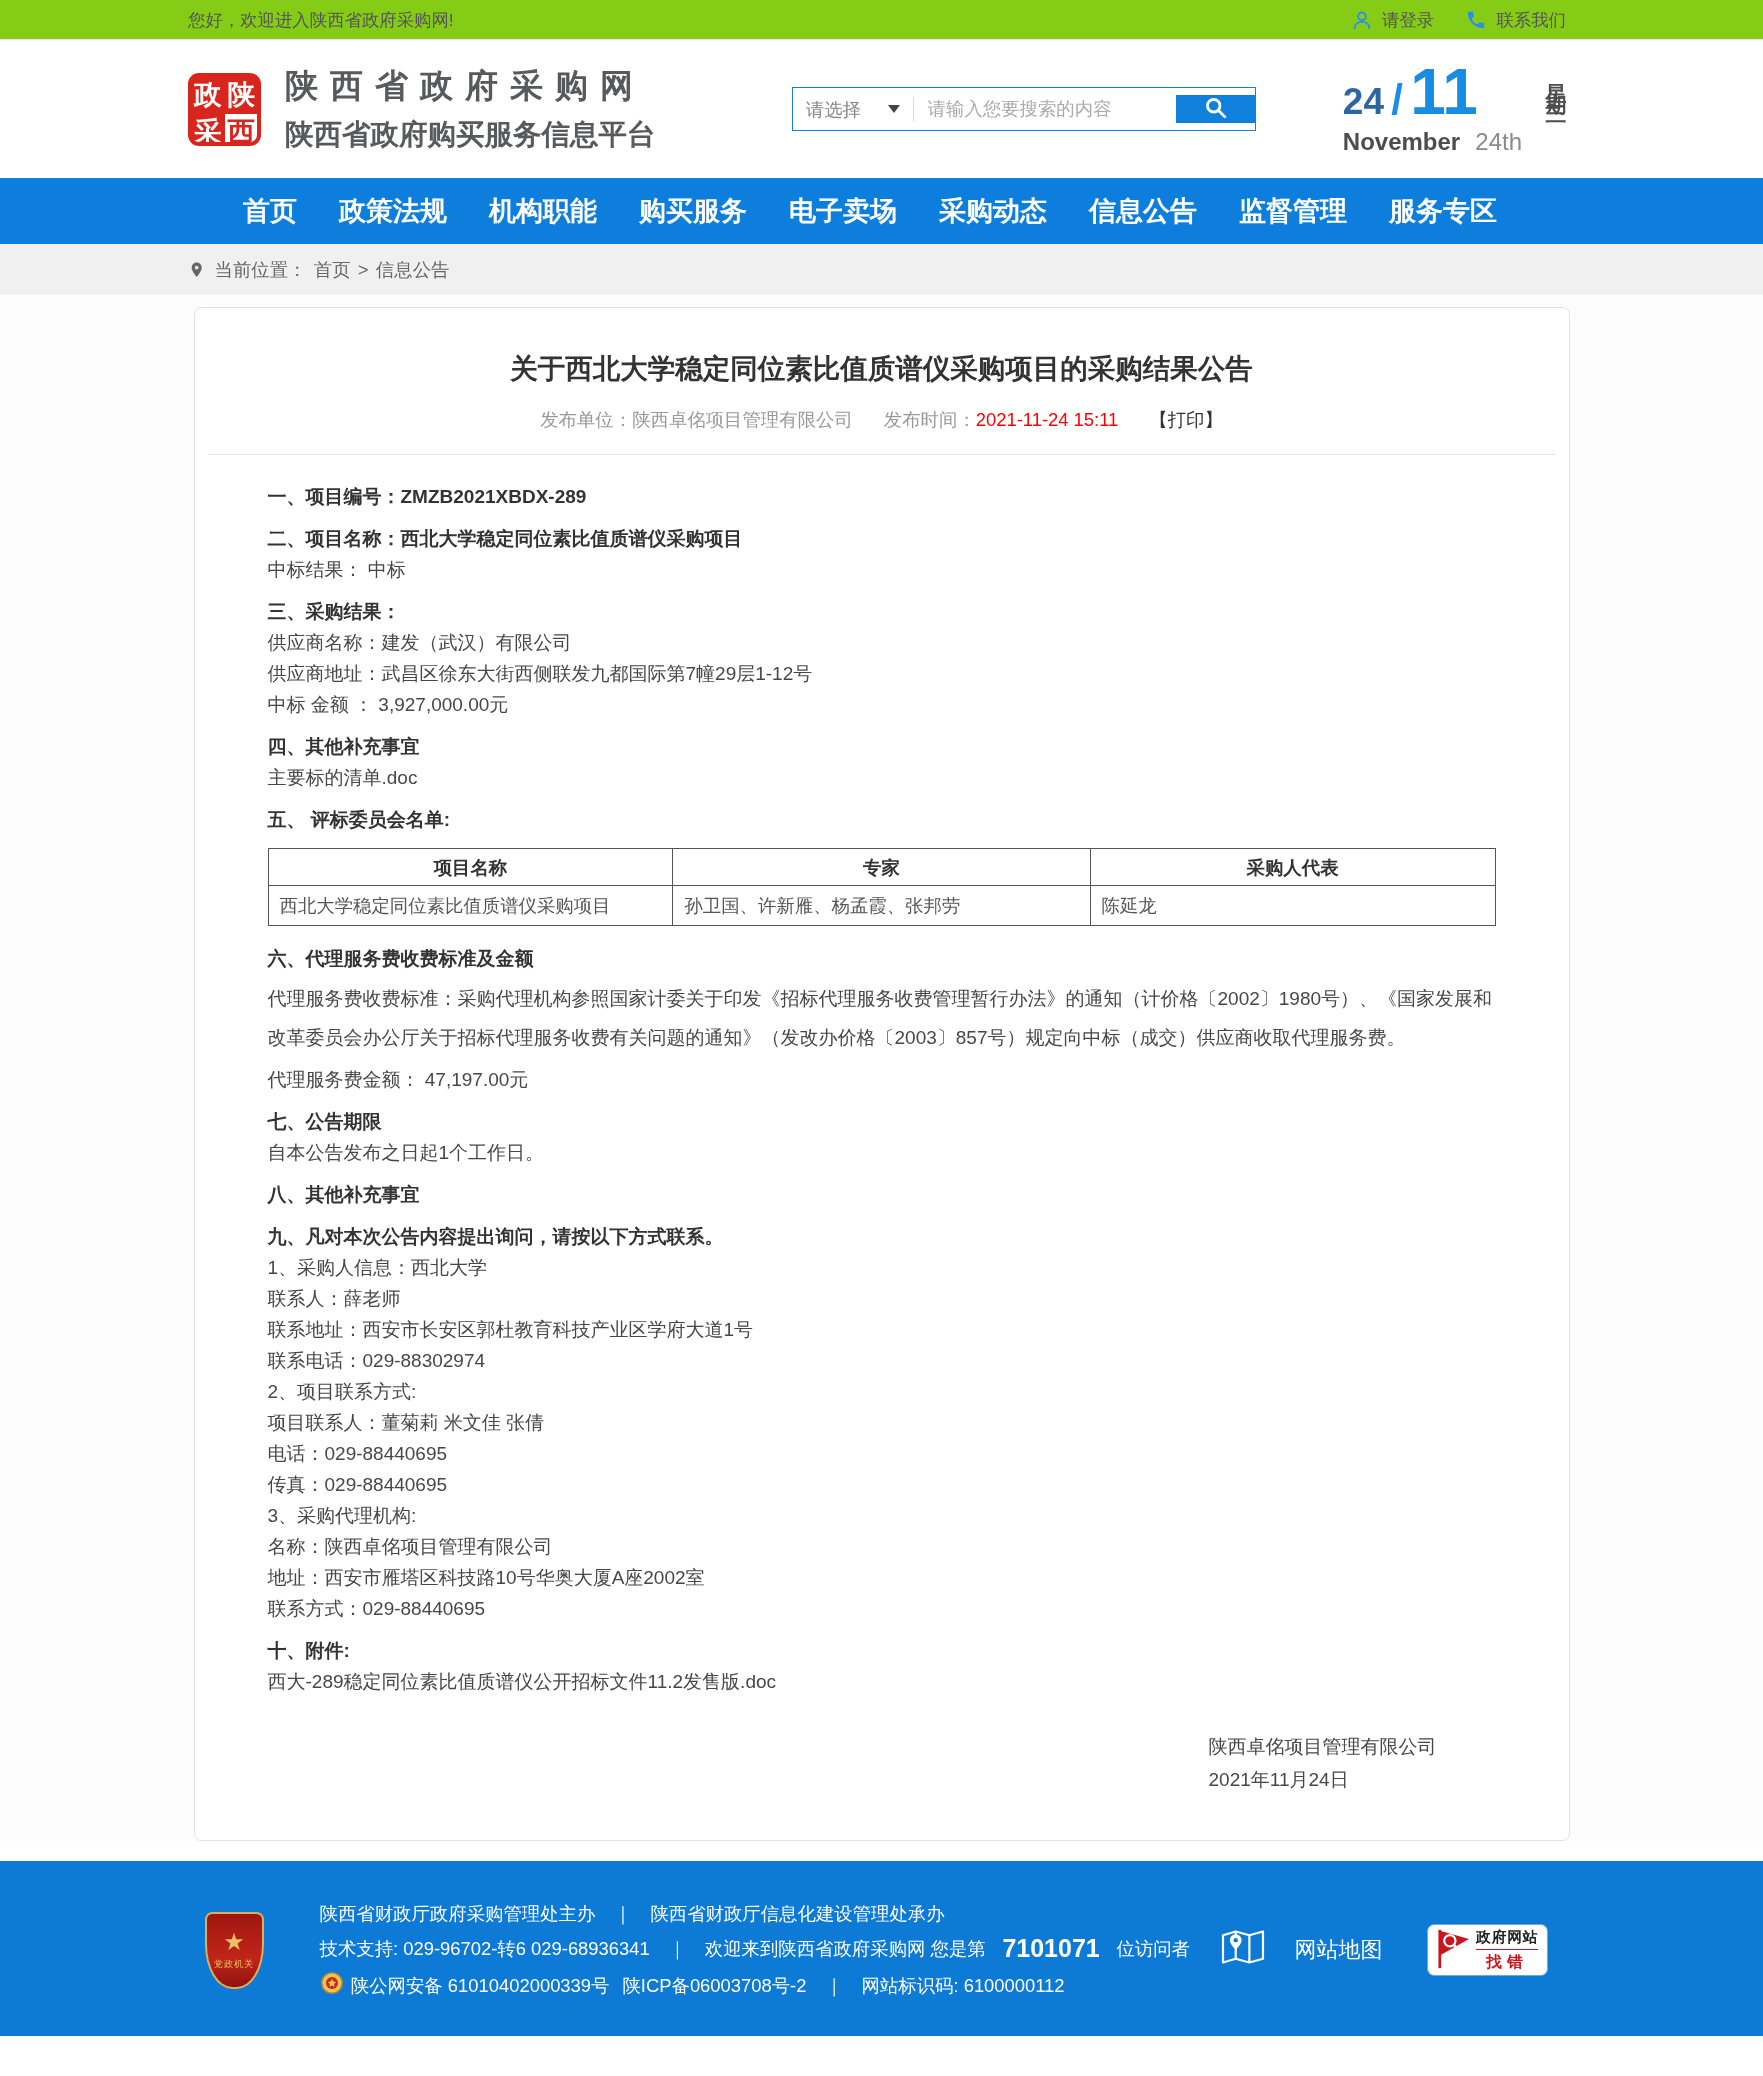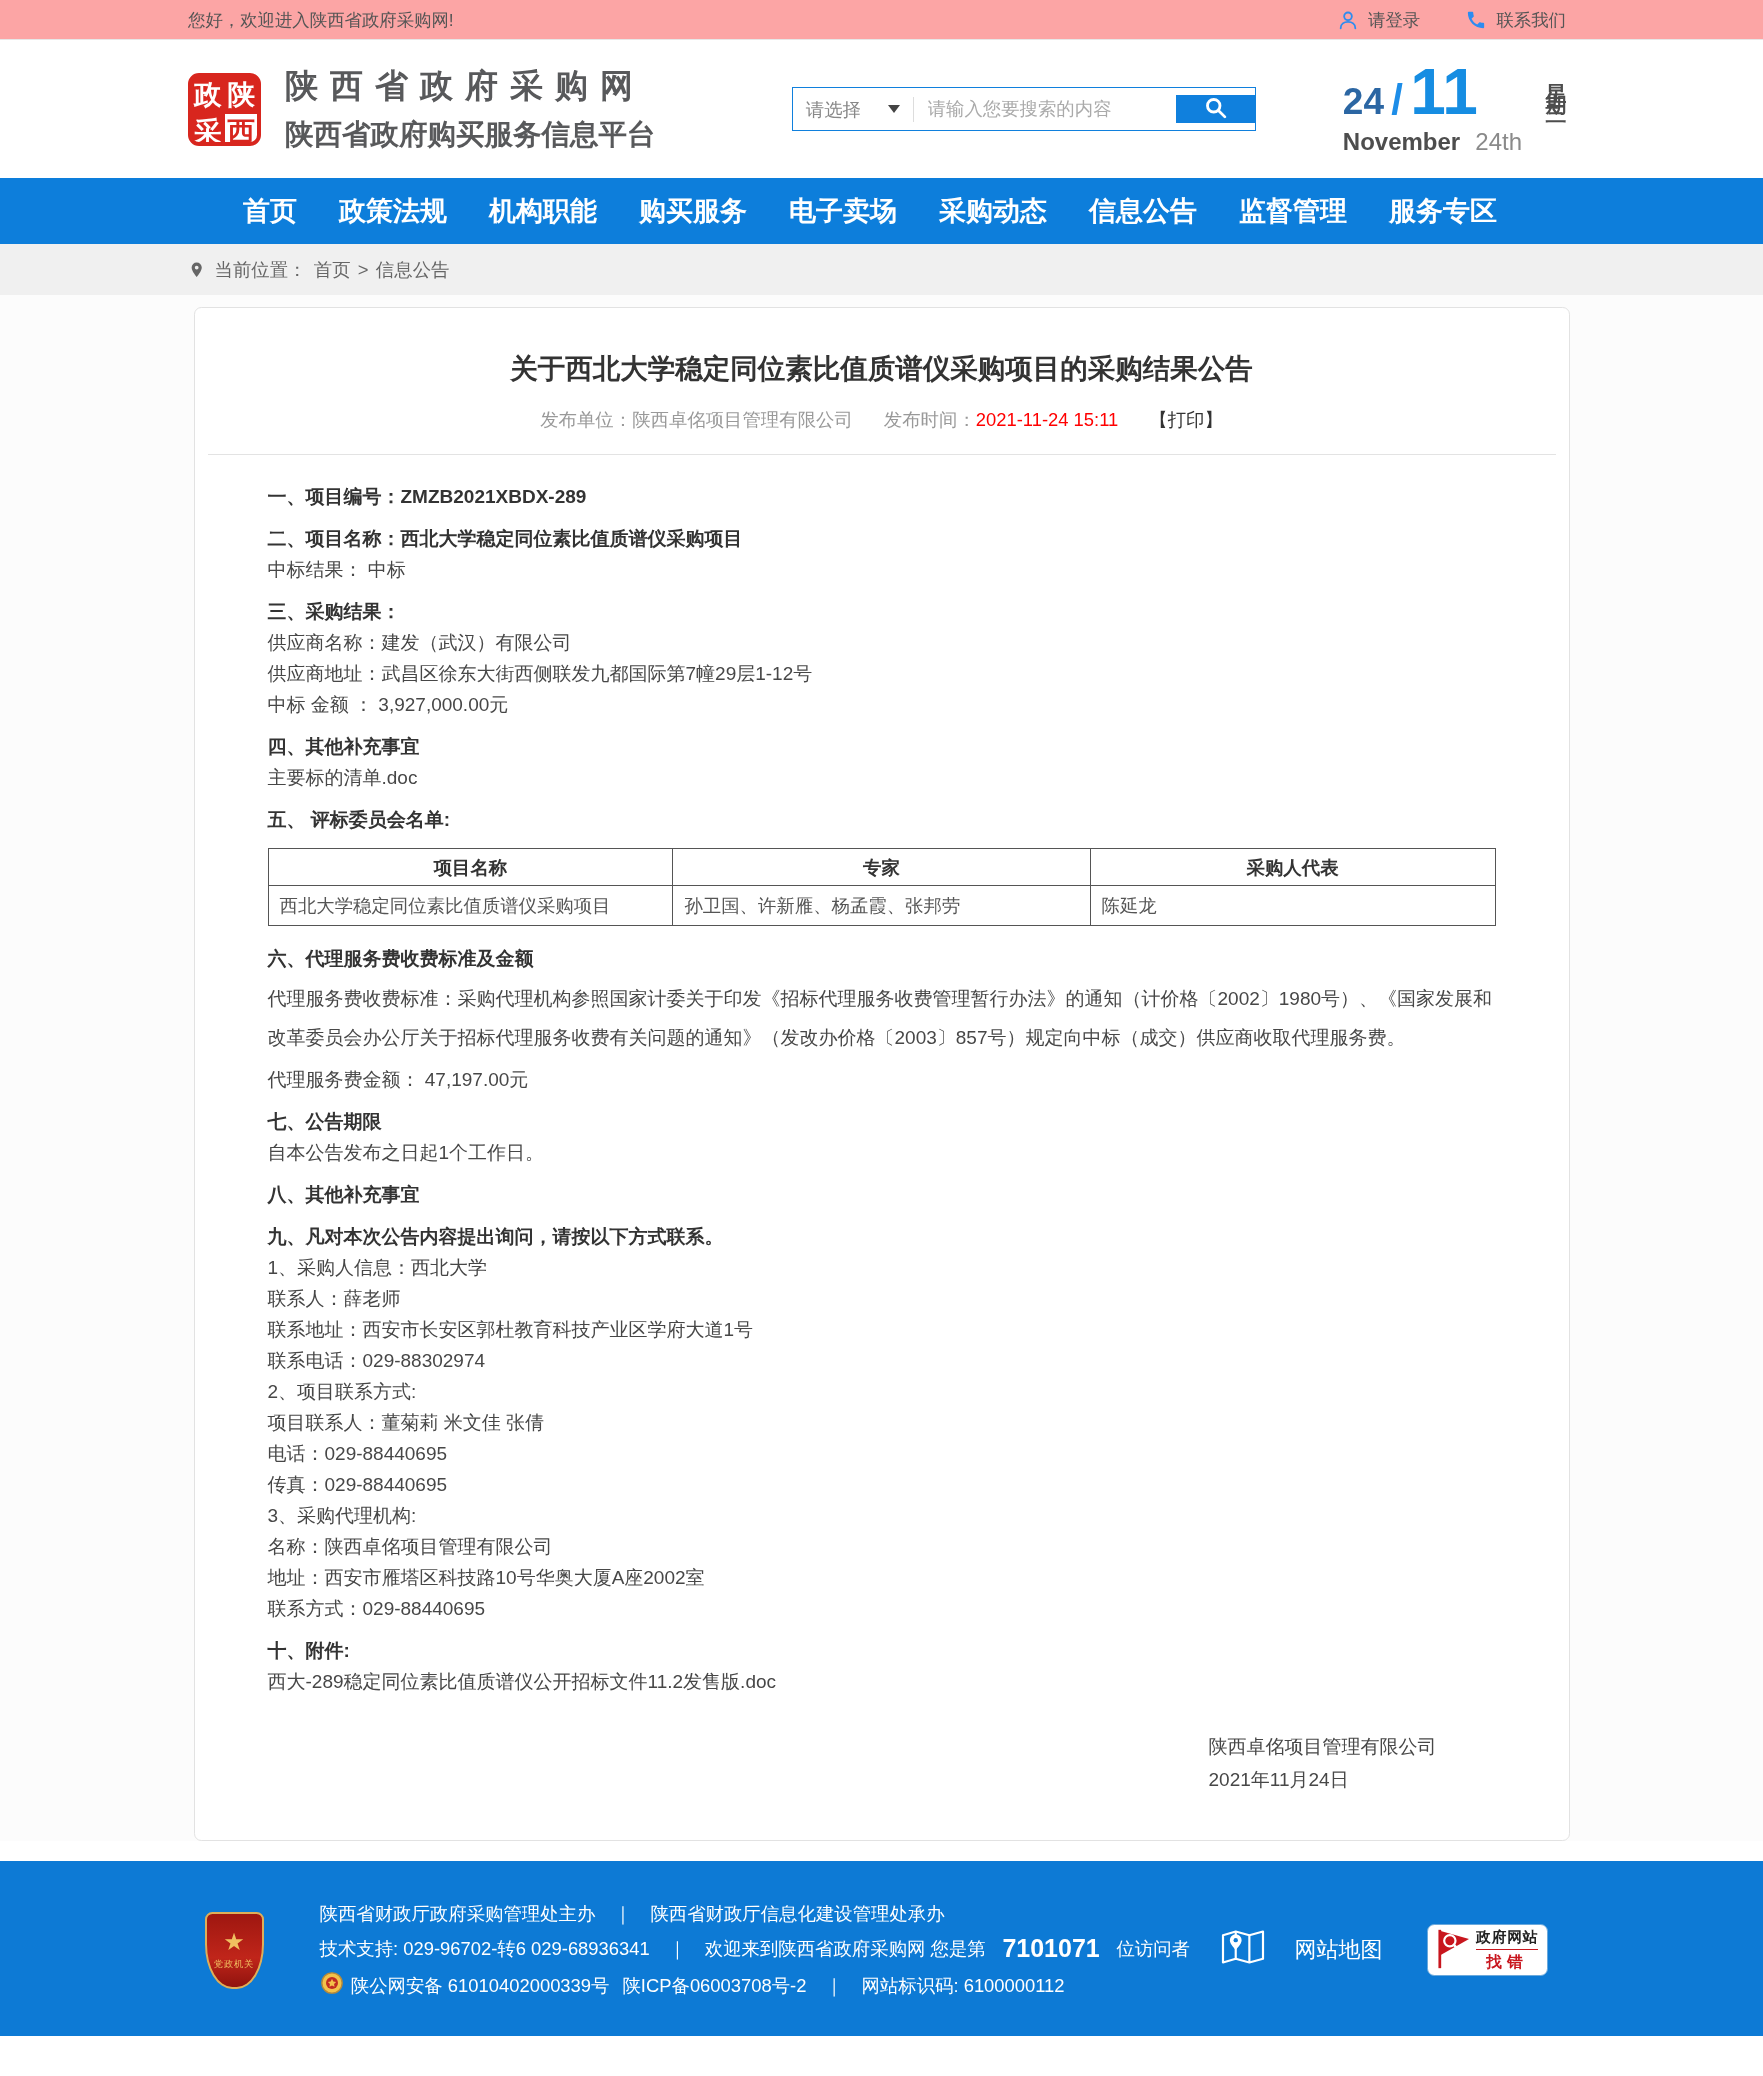--- a/index.html
+++ b/index.html
@@ -1,23 +1,23 @@
 <!DOCTYPE html>
 <html style="font-size:14.7px"><head>
 <meta charset="utf-8">
 <style>
   * { box-sizing: border-box; }
   html,body { margin:0; padding:0; }
   body { width:1763px; background:#fff; font-family:"Liberation Sans","DejaVu Sans",sans-serif; color:#333; }
 
   
-  .topbar { height:40px; background:#fca5a5; border-bottom:0.9px solid #e7e7e7;
+  .topbar { height:40px; background:#84cc16; border-bottom:0.9px solid #e7e7e7;
             display:flex; align-items:center; justify-content:space-between; padding:0 197px 0 188px;
             font-size:17.4px; color:#555; }
-  .topbar-right { display:flex; align-items:center; gap:45px; }
+  .topbar-right { display:flex; align-items:center; gap:31px; }
   .topbar-link { display:flex; align-items:center; gap:9.2px; cursor:pointer; color:#555; }
   .topbar-link svg { display:block; }
 
   
   .header { height:138px; background:#fff; display:flex; align-items:center; padding:0 193px 0 188px; }
   .logo-seal { width:73px; height:73px; border:4.6px solid #d8261e; border-radius:11px; background:#d8261e;
                display:grid; grid-template-columns:1fr 1fr; grid-template-rows:1fr 1fr; gap:1.8px; overflow:hidden; flex:none; }
   .logo-cell { display:flex; align-items:center; justify-content:center; font-size:27.5px; font-weight:bold;
                background:#d8261e; color:#fff; font-family:"Liberation Serif","DejaVu Serif",serif; }
   .logo-cell.inverse { background:#fff; color:#d8261e; }

